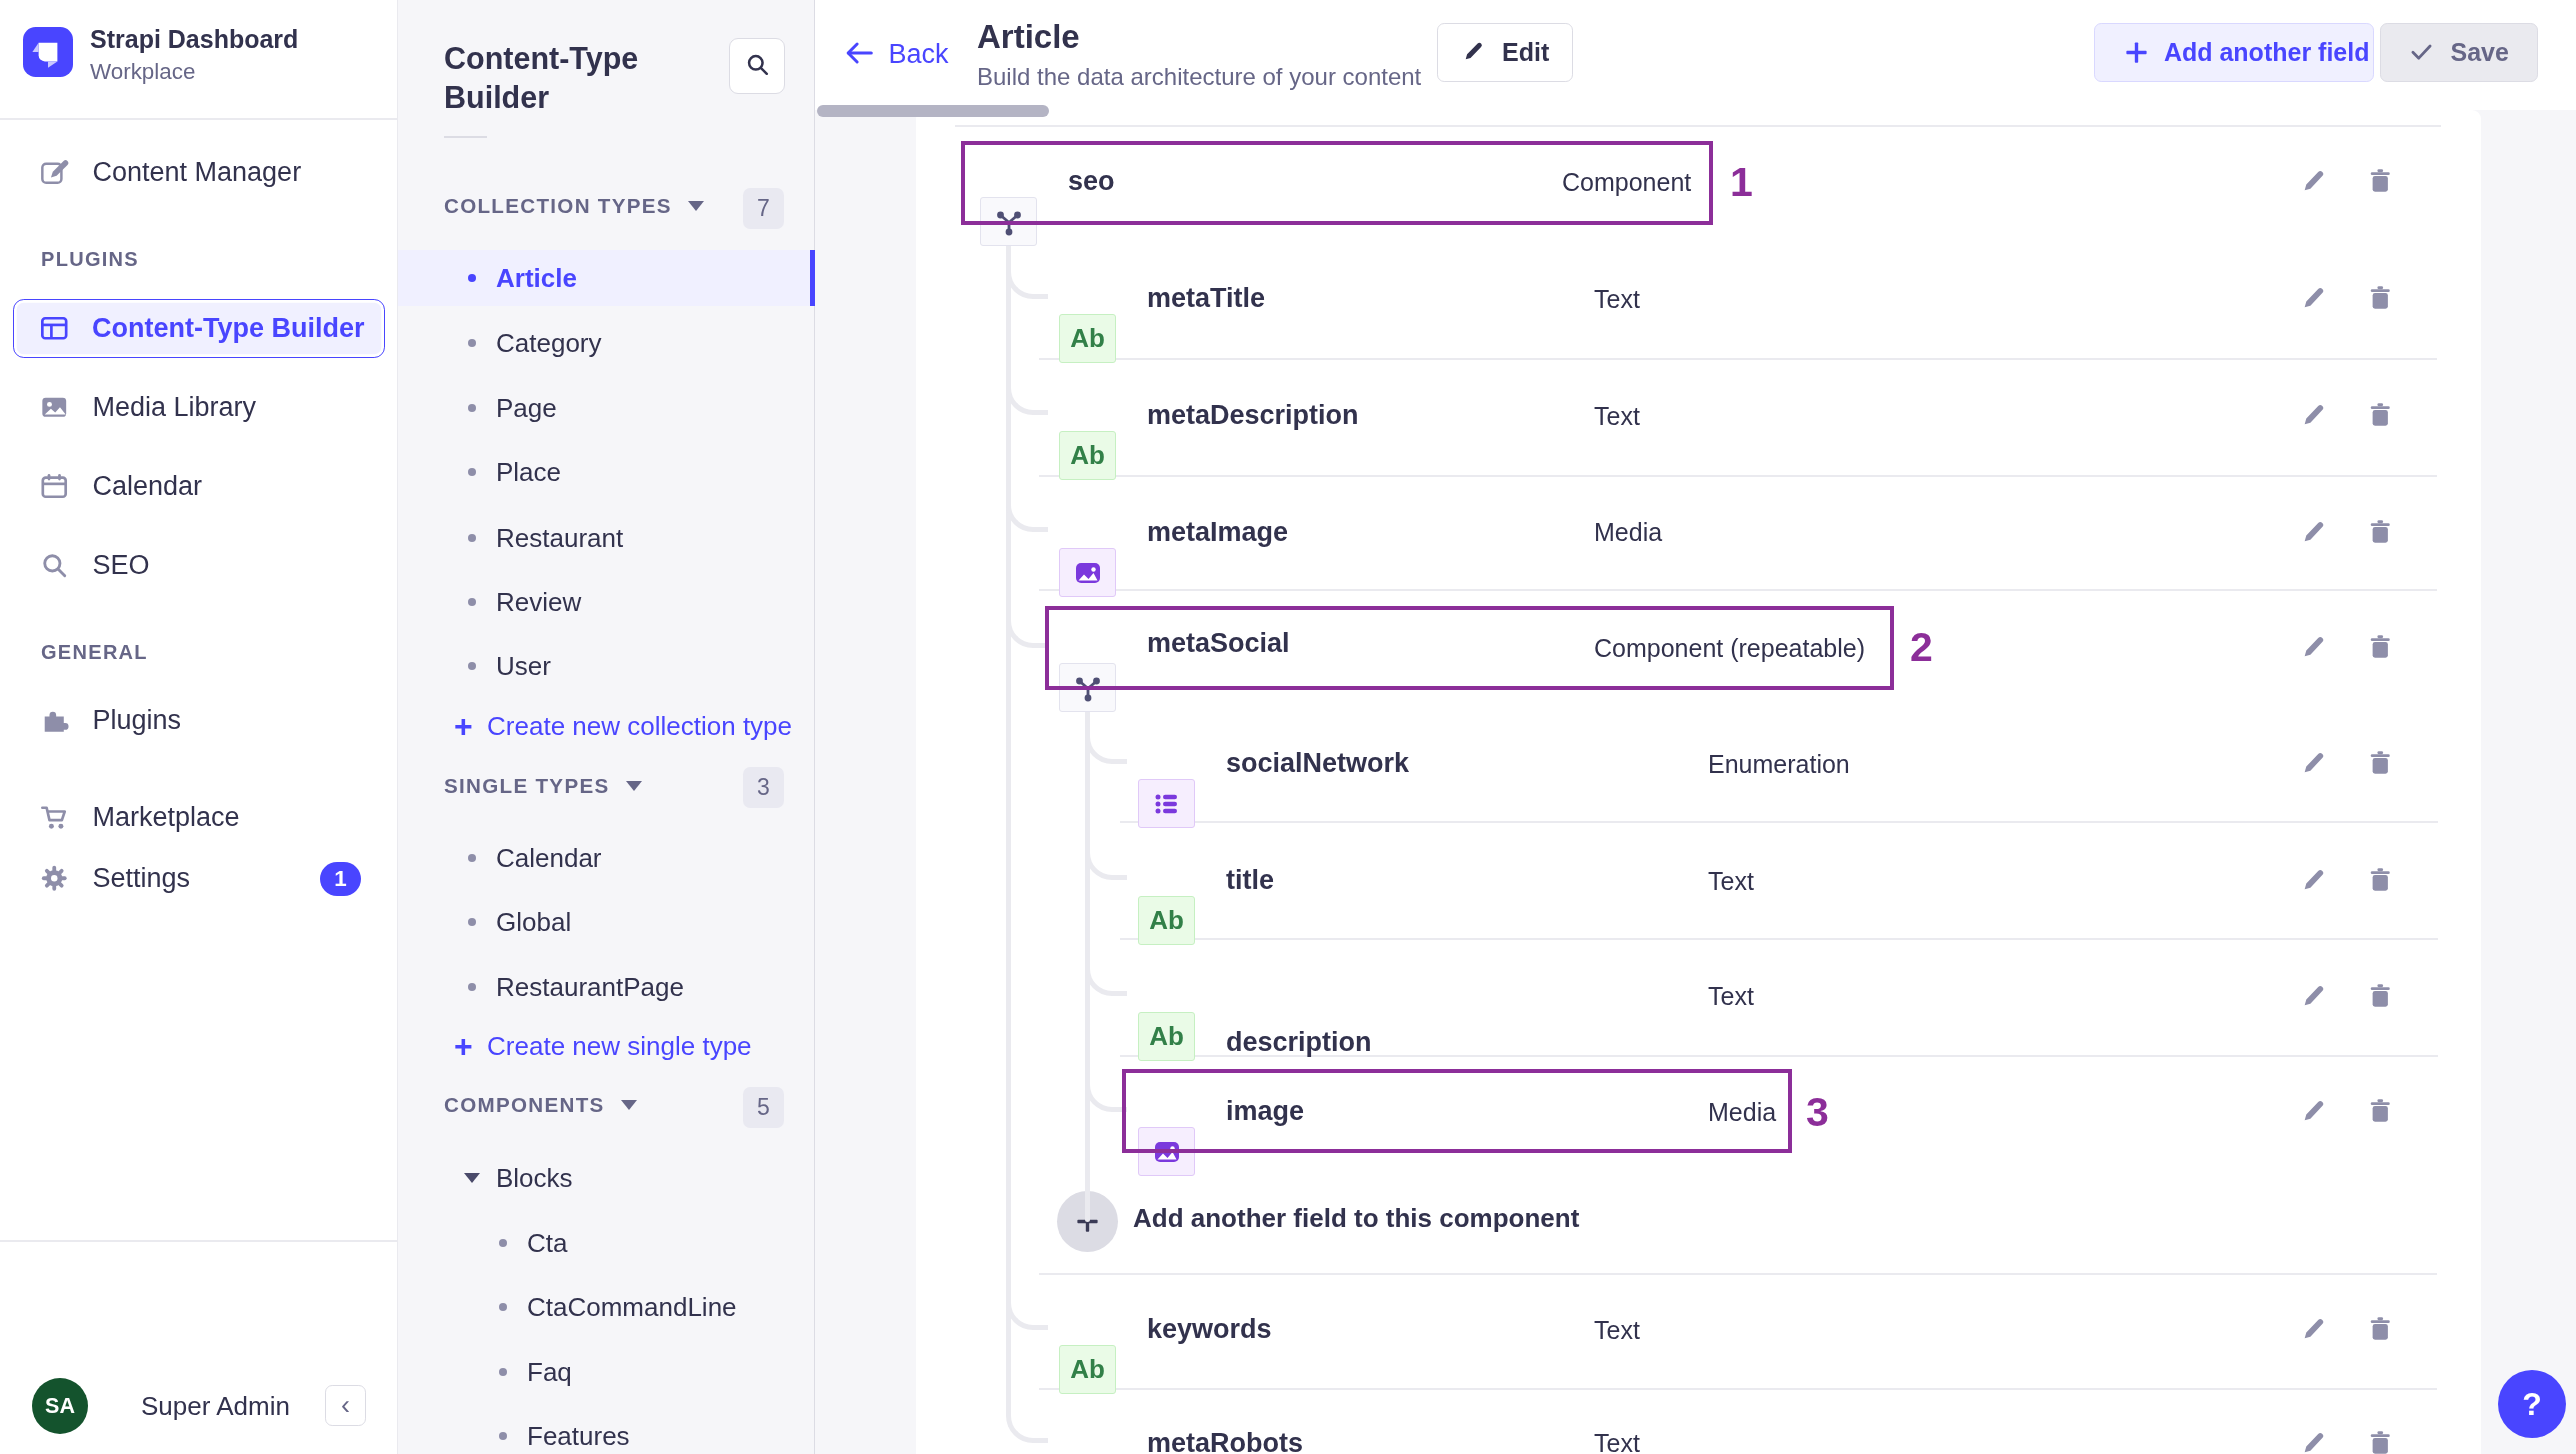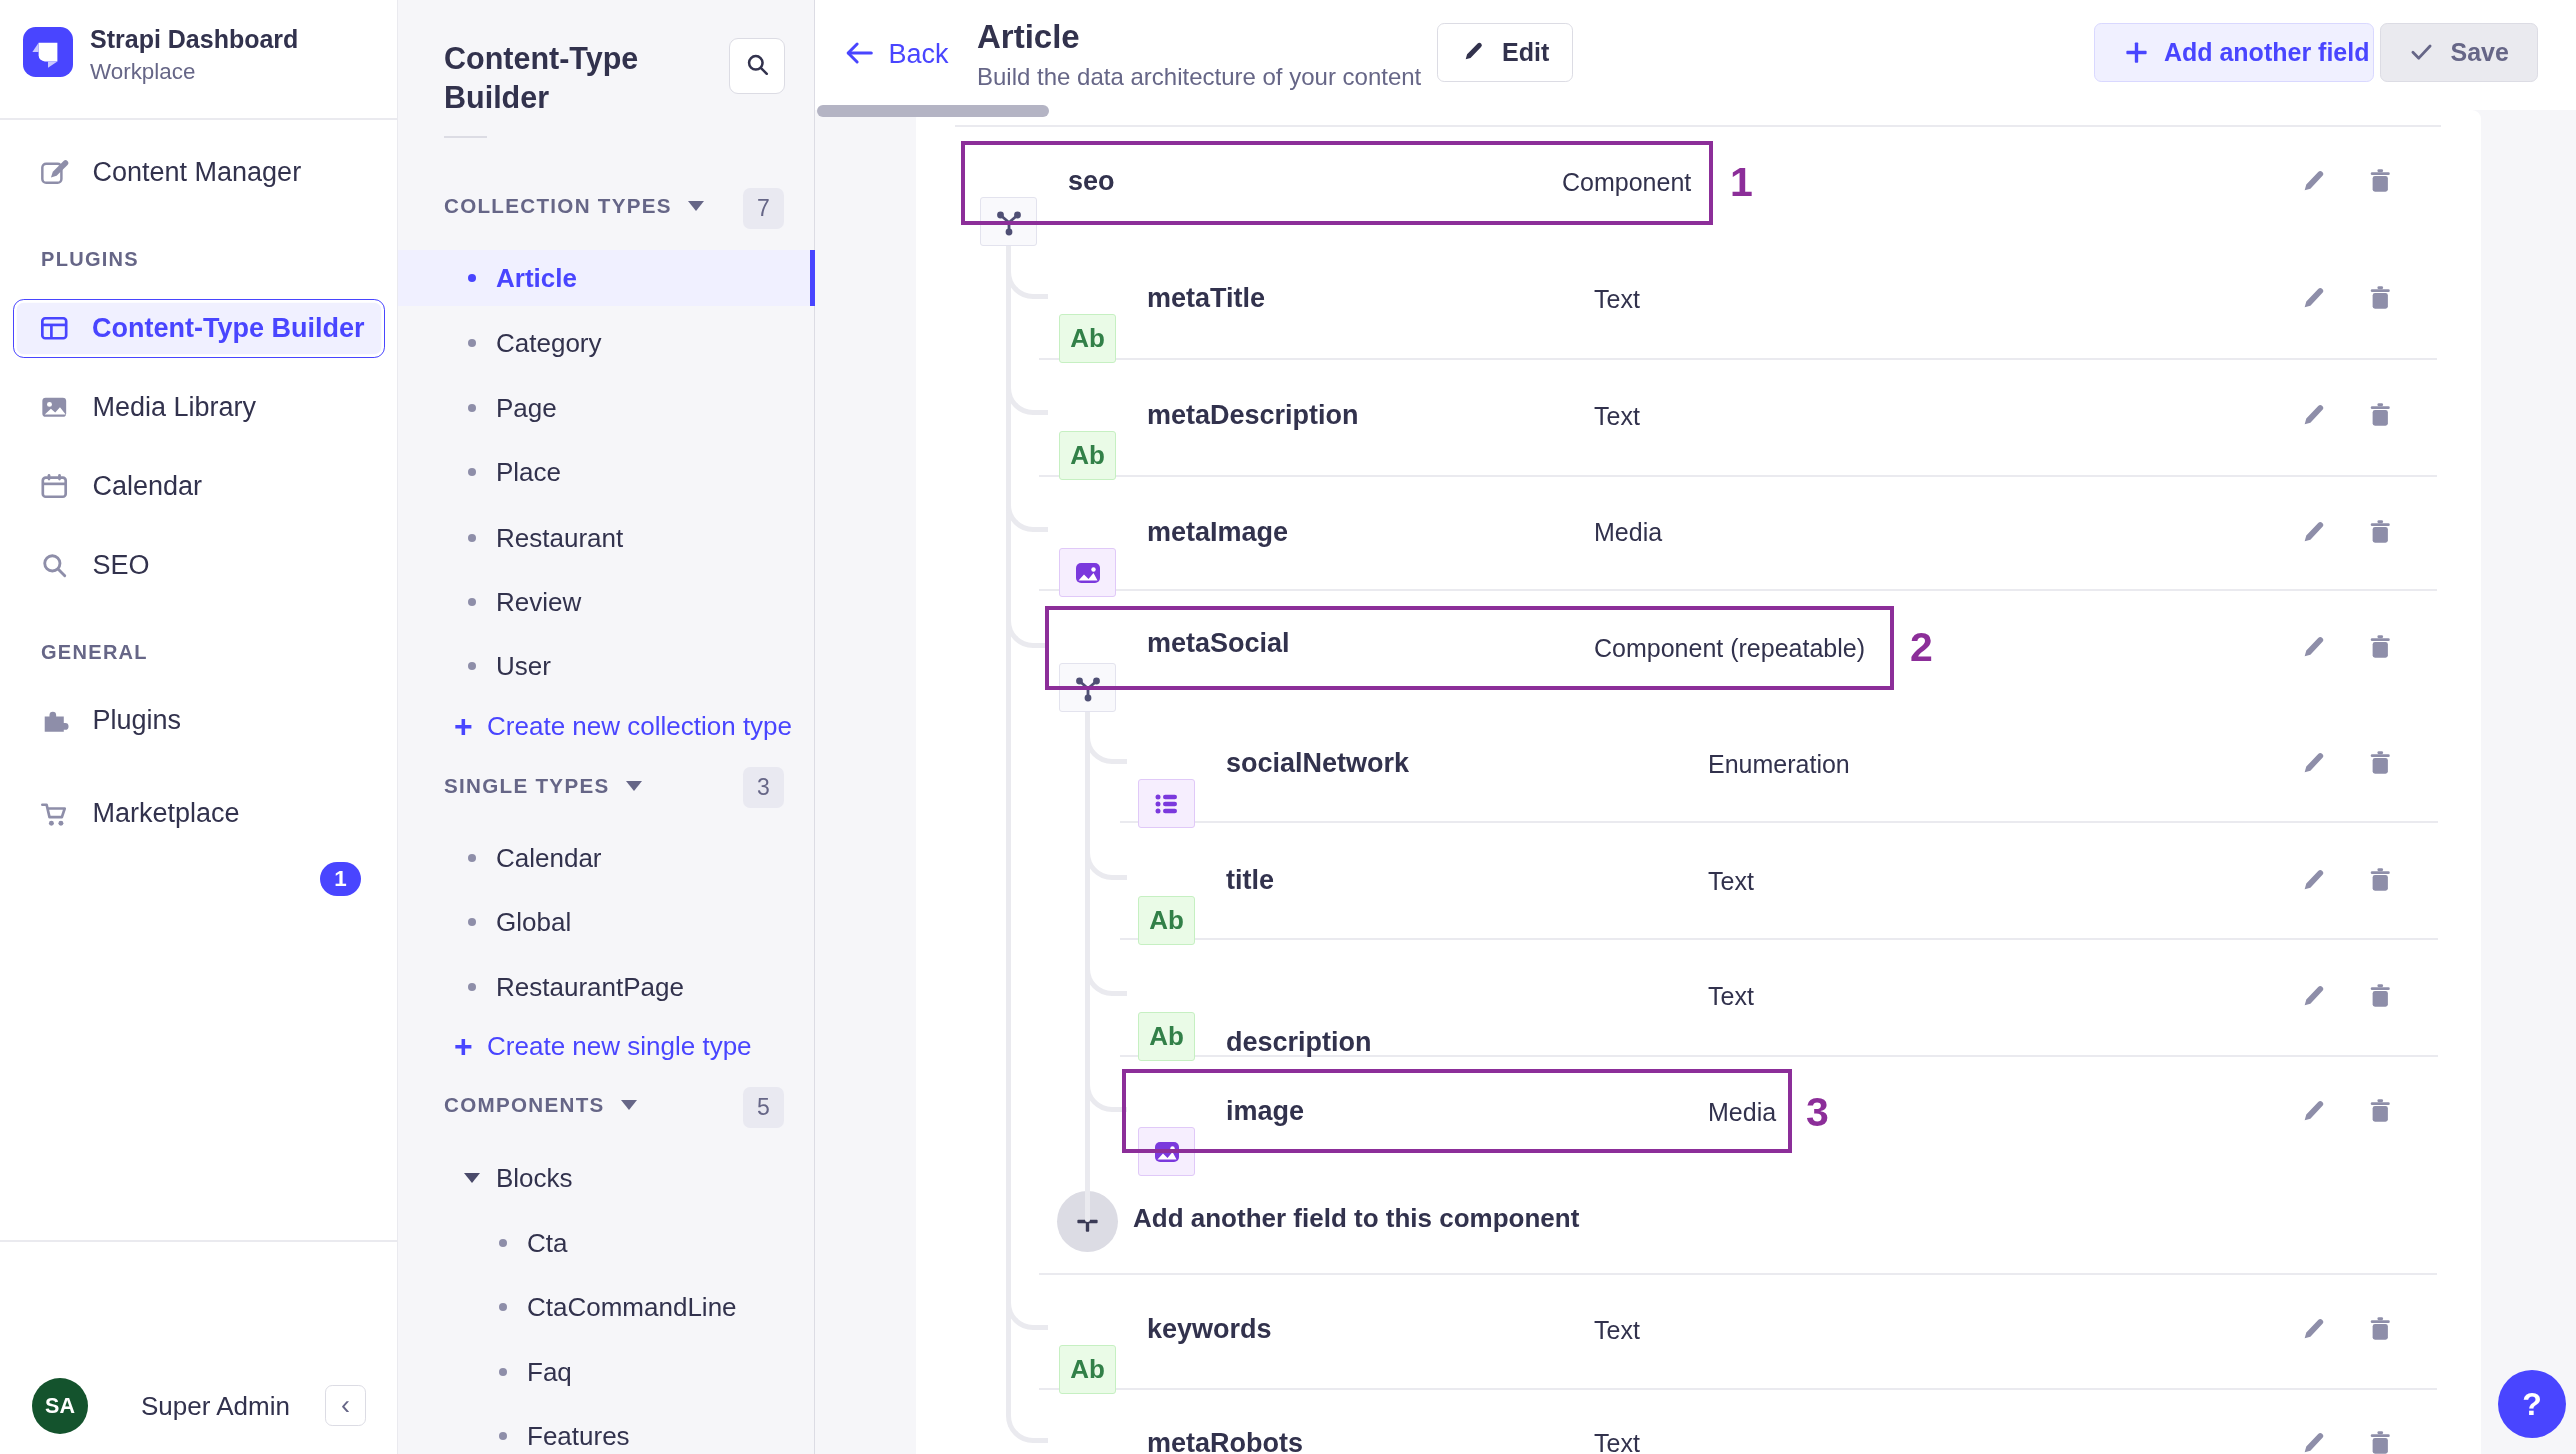--- a/index.html
+++ b/index.html
@@ -178,27 +178,40 @@
         </svg></span>
       <span>SEO</span>
     </div>
     <div class="abs navlabel" style="left: 41px; top: 641px;">GENERAL</div>
     <div class="abs navitem" style="left: 0px; top: 691px; width: 398px;">
       <span class="nicon"><svg viewBox="0 0 32 32">
           <path d="M6 12 h5 v-1.5 a3.5 3.5 0 1 1 7 0 V12 h8 v7 h1.5 a3.5 3.5 0 1 1 0 7 H26 v2 H6 z" fill="currentColor"></path>
         </svg></span>
       <span>Plugins</span>
     </div>
-    <div class="abs navitem" style="left: 0px; top: 770px; width: 398px; align-items: flex-end;">
+    <div class="abs navitem" style="left: 0px; top: 788px; width: 398px;">
       <span class="nicon"><svg viewBox="0 0 32 32">
           <path d="M3.5 6 h4.5 l3 13 h13 l3-9 H10" fill="none" stroke="currentColor" stroke-width="2.8" stroke-linecap="round" stroke-linejoin="round"></path>
           <circle cx="13" cy="25.5" r="2.6" fill="currentColor"></circle>
           <circle cx="23" cy="25.5" r="2.6" fill="currentColor"></circle>
         </svg></span>
       <span>Marketplace</span>
+    </div>
+    <div class="abs navitem" style="left: 0px; top: 849px; width: 398px;">
+      <span class="nicon"><svg viewBox="0 0 32 32">
+          <g fill="currentColor">
+            <rect x="14" y="3" width="4" height="26" rx="2"></rect>
+            <rect x="14" y="3" width="4" height="26" rx="2" transform="rotate(45 16 16)"></rect>
+            <rect x="14" y="3" width="4" height="26" rx="2" transform="rotate(90 16 16)"></rect>
+            <rect x="14" y="3" width="4" height="26" rx="2" transform="rotate(135 16 16)"></rect>
+            <circle cx="16" cy="16" r="8.5"></circle>
+            <circle cx="16" cy="16" r="3.4" fill="#fff"></circle>
+          </g>
+        </svg></span>
+      <span>Settings</span>
     </div>
     <div class="abs flex" style="left: 320px; top: 862px; width: 41px; height: 34px; border-radius: 17px; background: rgb(73, 69, 255); color: rgb(255, 255, 255); font-size: 22.4px; font-weight: bold; justify-content: center;">1</div>
     <div class="abs flex" style="left: 444px; top: 194px; gap: 16px;">
       <span class="navlabel" style="font-size:20.6px;">COLLECTION TYPES</span>
       <span class="caret"></span>
     </div>
     <div class="abs countbadge" style="left: 743px; top: 188px; width: 41px; height: 41px;">7</div>
     <div class="abs " style="left: 398px; top: 250px; width: 417px; height: 56px; background: rgb(240, 240, 255);"></div>
     <div class="abs " style="left: 810px; top: 250px; width: 5.4px; height: 56px; background: rgb(73, 69, 255);"></div>
     <div class="abs pitem" style="left: 468px; top: 259px; height: 38px;">

